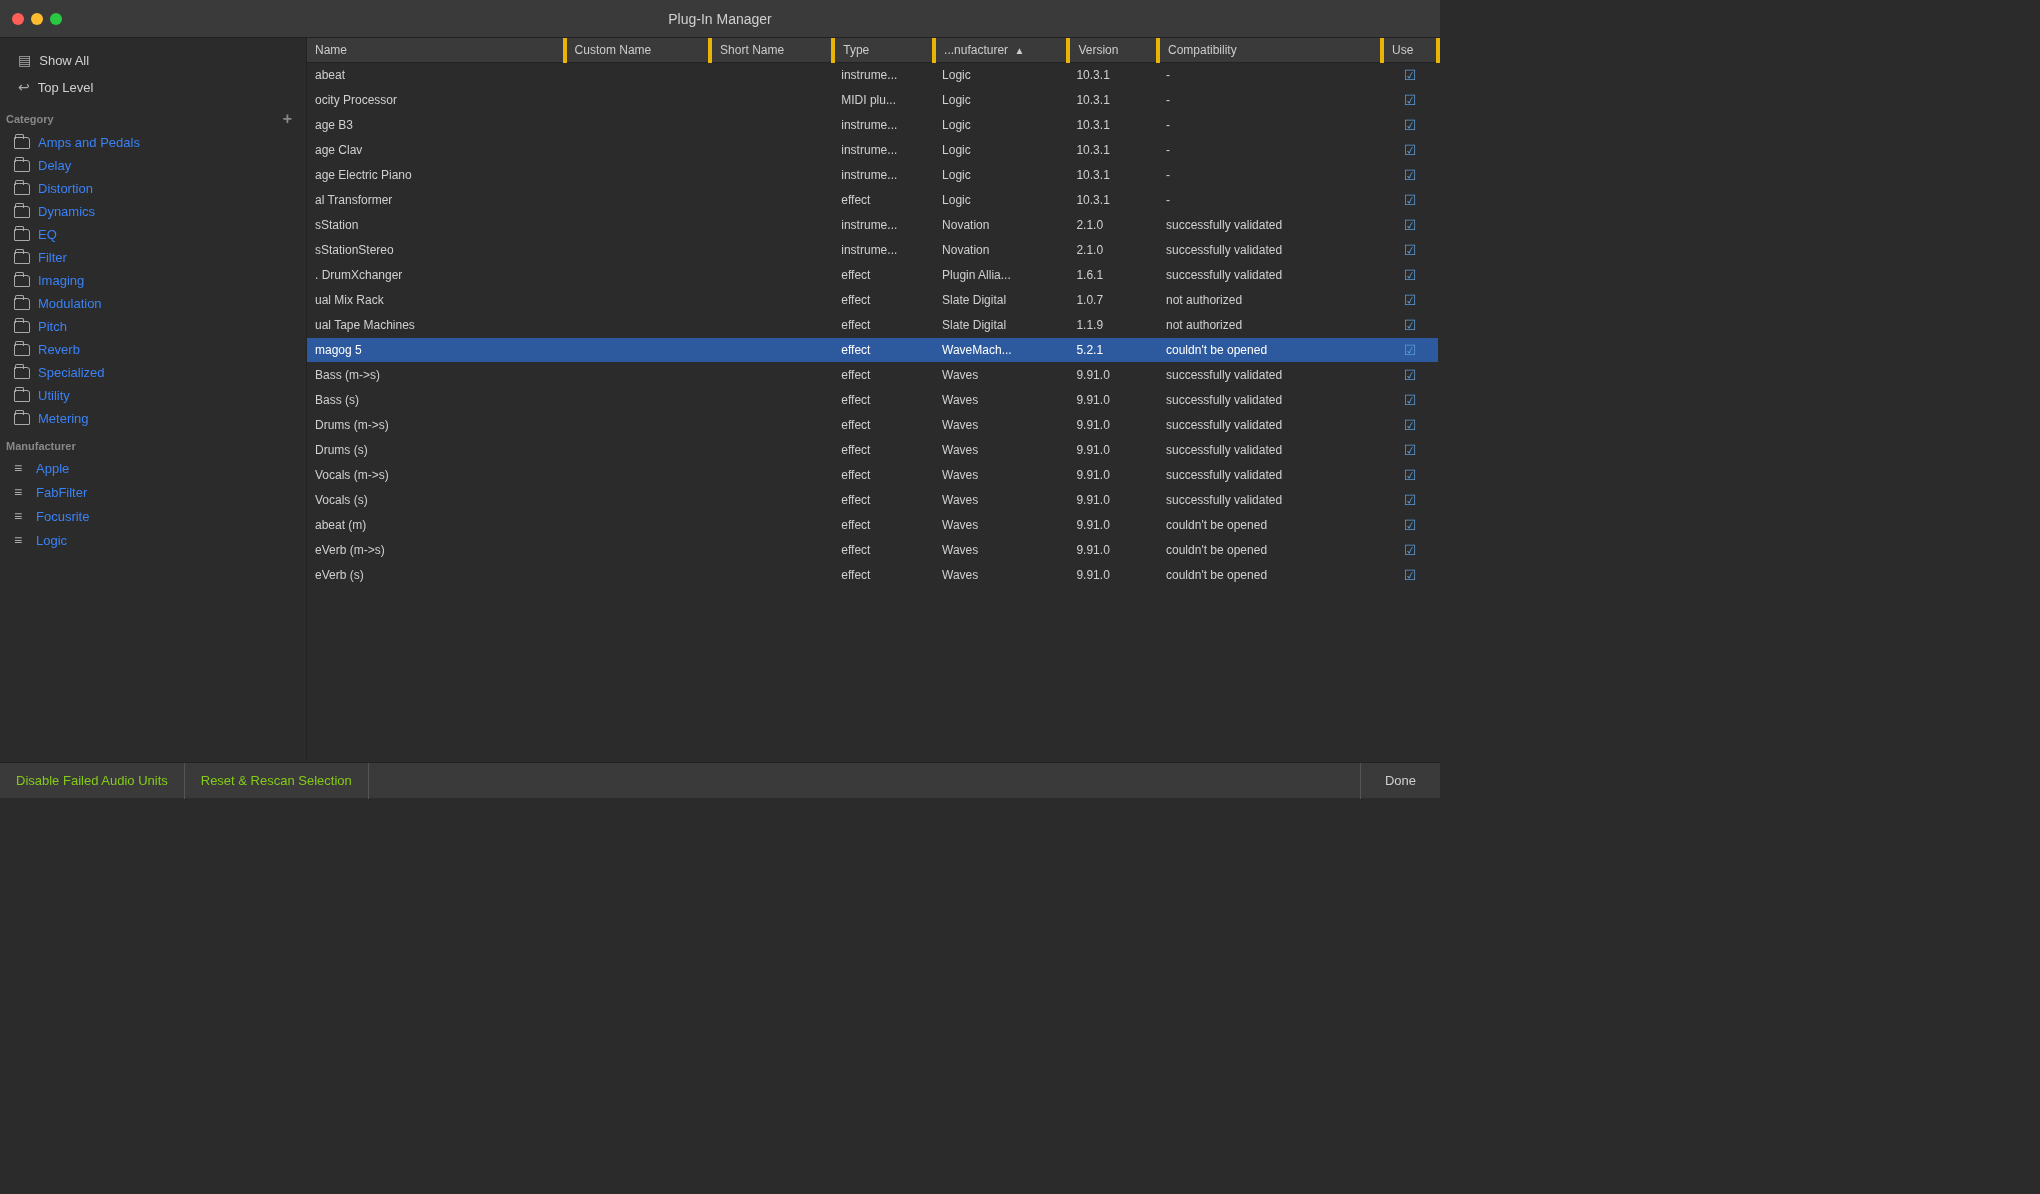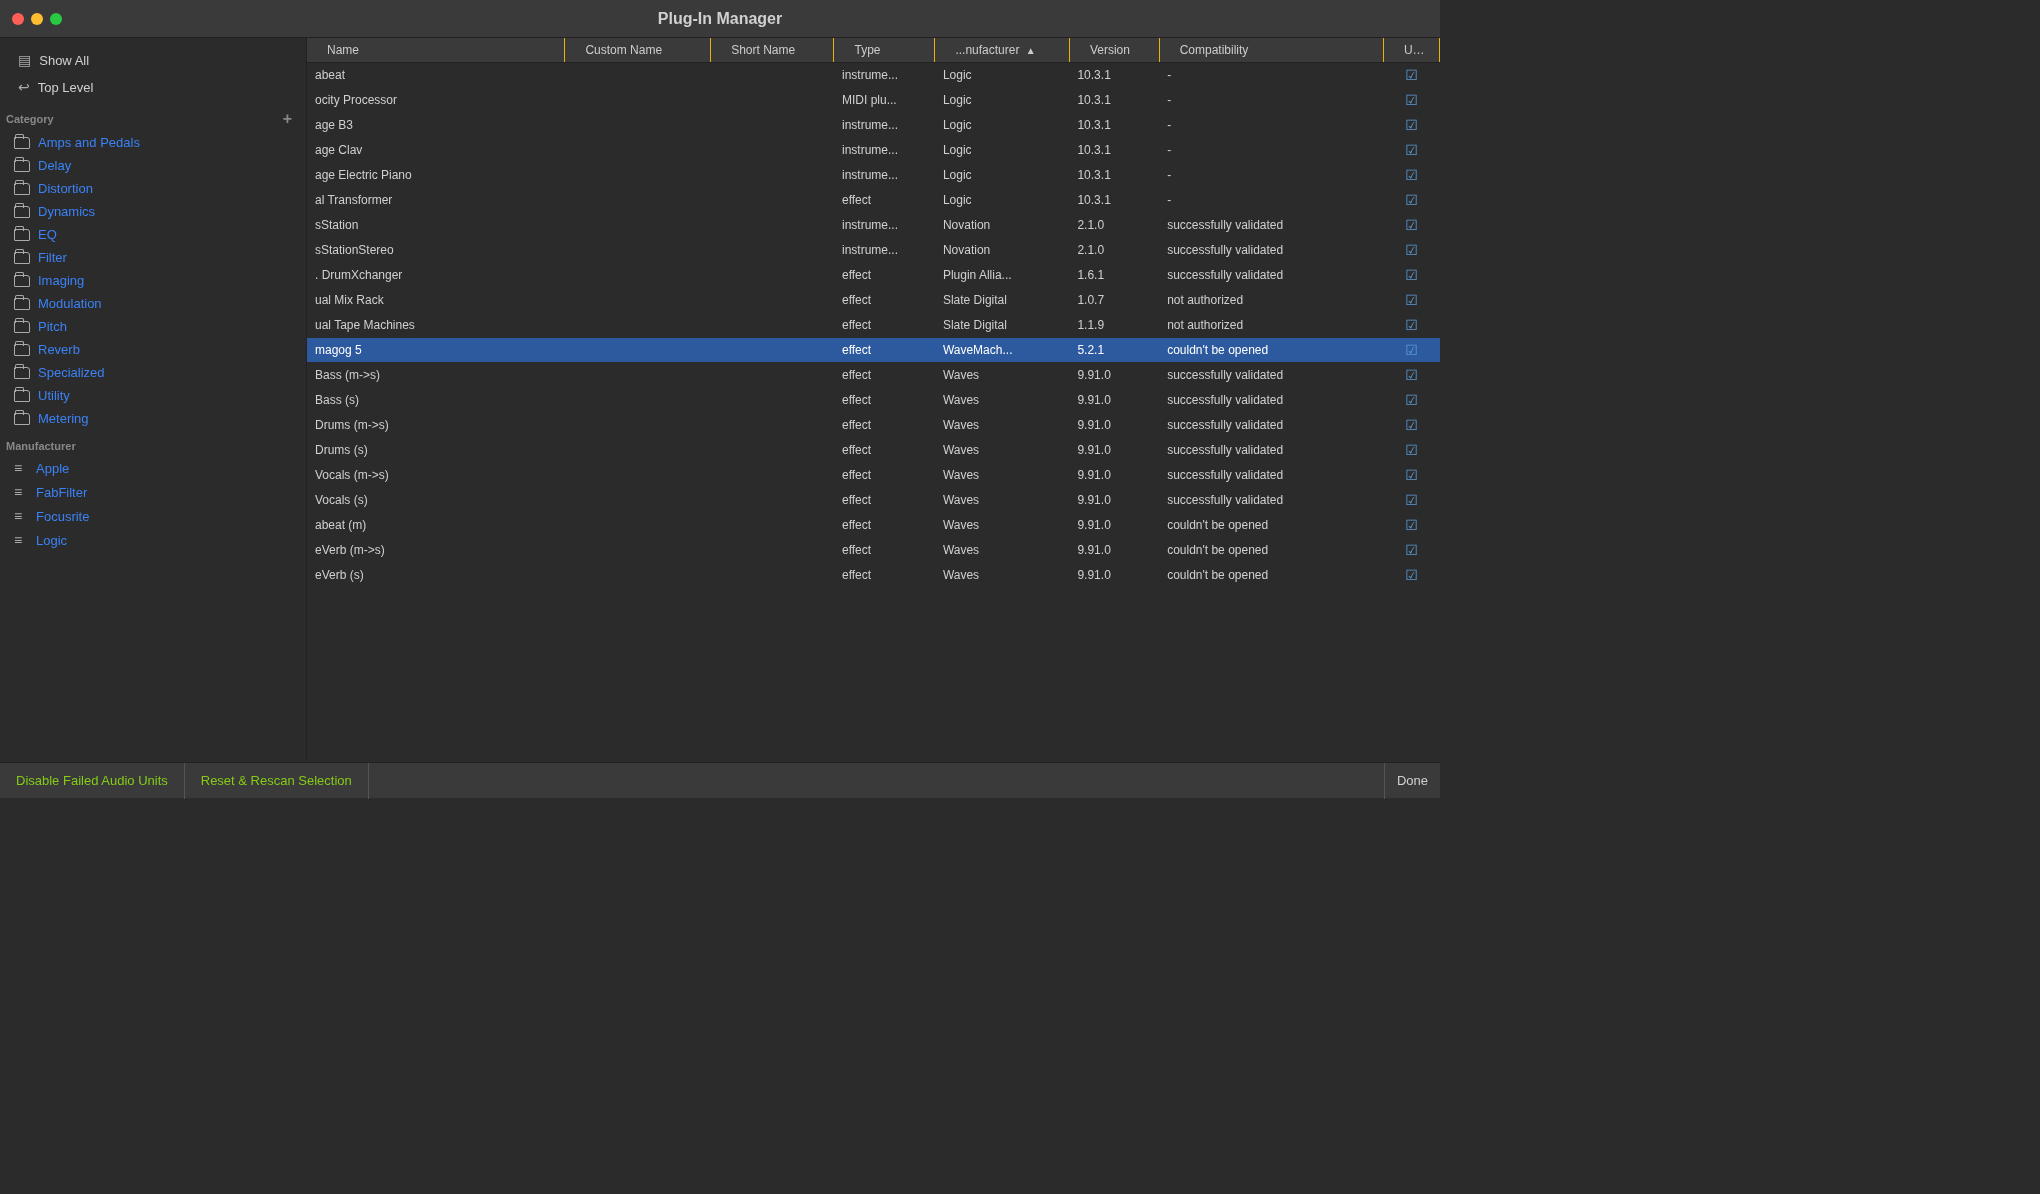--- a/index.html
+++ b/index.html
@@ -17,23 +17,23 @@
     .title-bar {
       height: 38px;
       background: #3a3a3a;
       display: flex;
       align-items: center;
       justify-content: center;
       position: relative;
       border-bottom: 1px solid #222;
     }
     .title-bar-title {
-      font-size: 16px;
+      font-size: 14px;
       color: #d0d0d0;
-      font-weight: 700;
+      font-weight: 400;
     }
     .traffic-lights {
       position: absolute;
       left: 12px;
       display: flex;
       gap: 7px;
     }
     .tl { width: 12px; height: 12px; border-radius: 50%; }
     .tl-close { background: #ff5f57; }
     .tl-min { background: #febc2e; }
@@ -184,23 +184,23 @@
       position: sticky;
       top: 0;
       z-index: 10;
     }
     .plugin-table th {
       background: #3a3a3a;
       color: #ccc;
       font-weight: 500;
       font-size: 12px;
       text-align: left;
-      padding: 5px 20px;
+      padding: 5px 8px;
       border-bottom: 1px solid #222;
-      border-right: 1px solid #eab308;
+      border-right: 4px solid #eab308;
       white-space: nowrap;
       overflow: hidden;
       text-overflow: ellipsis;
       cursor: pointer;
     }
     .col-name { width: 230px; }
     .col-custom { width: 130px; }
     .col-short { width: 110px; }
     .col-type { width: 90px; }
     .col-mfr { width: 120px; }
@@ -252,21 +252,21 @@
       border: none;
       border-right: 1px solid #555;
       color: #84cc16;
       font-size: 13px;
       cursor: pointer;
       white-space: nowrap;
     }
     .done-btn {
       margin-left: auto;
       height: 36px;
-      padding: 0 12px;
+      padding: 0 24px;
       background: transparent;
       border: none;
       border-left: 1px solid #555;
       color: #d0d0d0;
       font-size: 13px;
       cursor: pointer;
     }
   </style>
 </head>
 <body>

